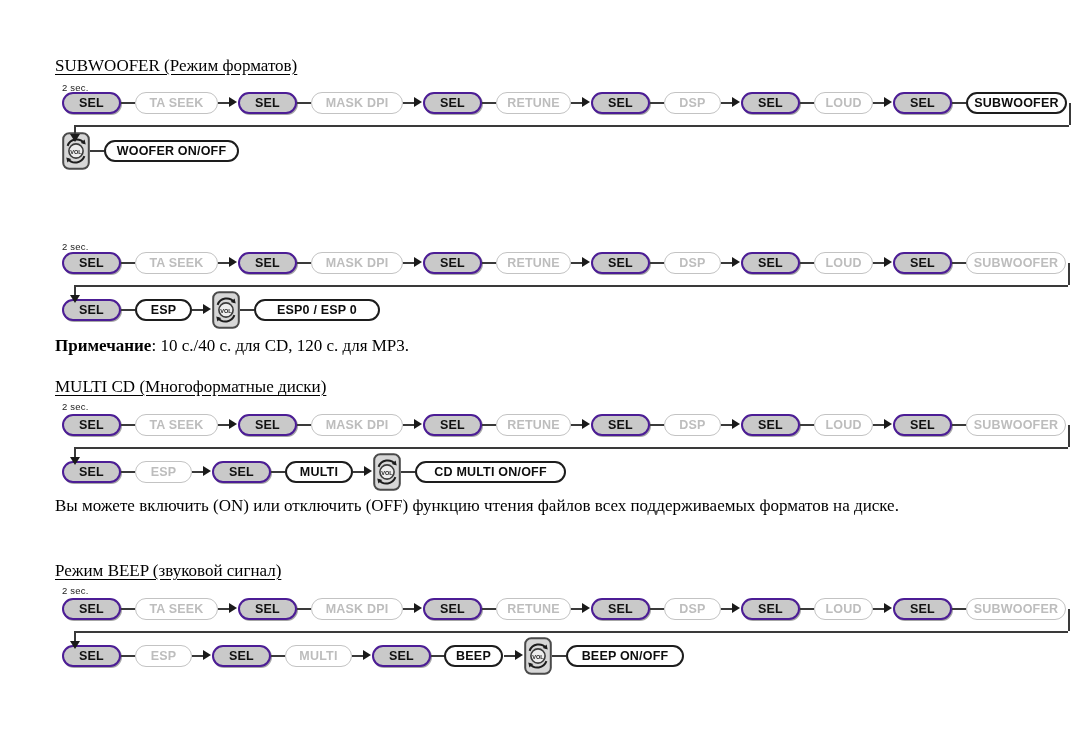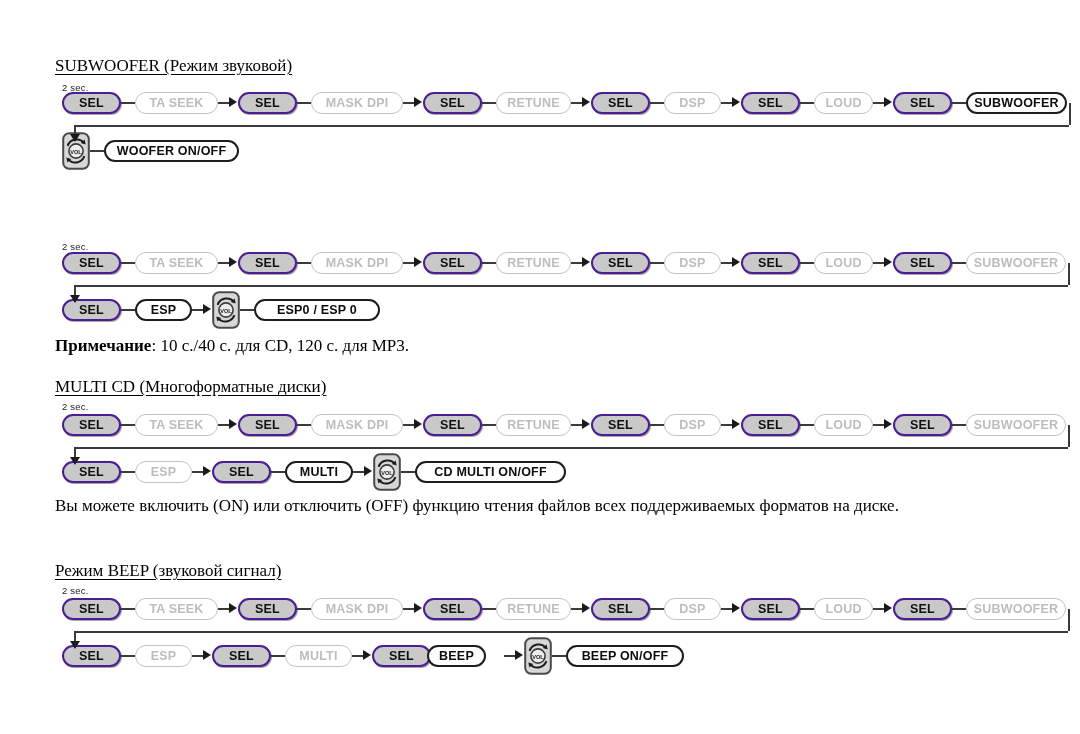--- a/index.html
+++ b/index.html
@@ -127,21 +127,21 @@
     position: absolute;
     width: 28px; height: 38px;
   }
   .vol svg { display: block; }
 </style>
 </head>
 <body>
 
 <div id="page">
 
-  <div class="sec-title" style="left:55px; top:56px;">SUBWOOFER (Режим звуковой)</div>
+  <div class="sec-title" style="left:55px; top:56px;">SUBWOOFER (Режим форматов)</div>
 
   <div class="twosec" style="left:62px; top:82px;">2 sec.</div>
 
   <div class="flow" id="flow1" style="left: 0px; top: 0px; width: 1080px; height: 1px;">
       <div class="row" style="left: 62px; top: 92px; width: 1005px;">
         <div class="pill sel" style="left: 0px; width: 59px;">SEL</div>
         <div class="line h" style="left: 59px; width: 14px;"></div>
         <div class="pill ghost" style="left: 73px; width: 83px;">TA SEEK</div>
         <div class="line h" style="left: 156px; width: 11px;"></div>
         <div class="arrow-r" style="left: 167px;"></div>
@@ -362,21 +362,21 @@
         <div class="pill ghost" style="left: 73px; width: 57px;">ESP</div>
         <div class="line h" style="left: 130px; width: 11px;"></div>
         <div class="arrow-r" style="left: 141px;"></div>
         <div class="pill sel" style="left: 150px; width: 59px;">SEL</div>
         <div class="line h" style="left: 209px; width: 14px;"></div>
         <div class="pill ghost" style="left: 223px; width: 67px;">MULTI</div>
         <div class="line h" style="left: 290px; width: 11px;"></div>
         <div class="arrow-r" style="left: 301px;"></div>
         <div class="pill sel" style="left: 310px; width: 59px;">SEL</div>
         <div class="line h" style="left: 369px; width: 14px;"></div>
-        <div class="pill active" style="left: 365px; width: 59px;">BEEP</div>
+        <div class="pill active" style="left: 382px; width: 59px;">BEEP</div>
         <div class="line h" style="left: 442px; width: 11px;"></div>
         <div class="arrow-r" style="left: 453px;"></div>
         <div class="vol" style="left: 462px; top: -8px;">
           <svg width="28" height="38" viewBox="0 0 28 38">
     <rect x="1.2" y="1.2" width="25.6" height="35.6" rx="6" ry="6" fill="#d7d7d7" stroke="#4a4a4a" stroke-width="2"></rect>
     <path d="M5.6 13.8 A9.6 9.6 0 0 1 22.2 11.2" fill="none" stroke="#1d1d1d" stroke-width="2"></path>
     <path d="M22.6 7.4 l1.1 5.0 l-4.9 -1.4 z" fill="#1d1d1d"></path>
     <path d="M22.4 24.2 A9.6 9.6 0 0 1 5.8 26.8" fill="none" stroke="#1d1d1d" stroke-width="2"></path>
     <path d="M5.4 30.6 l-1.1 -5.0 l4.9 1.4 z" fill="#1d1d1d"></path>
     <circle cx="14" cy="19" r="7.1" fill="#ededed" stroke="#3b3b3b" stroke-width="1.6"></circle>

